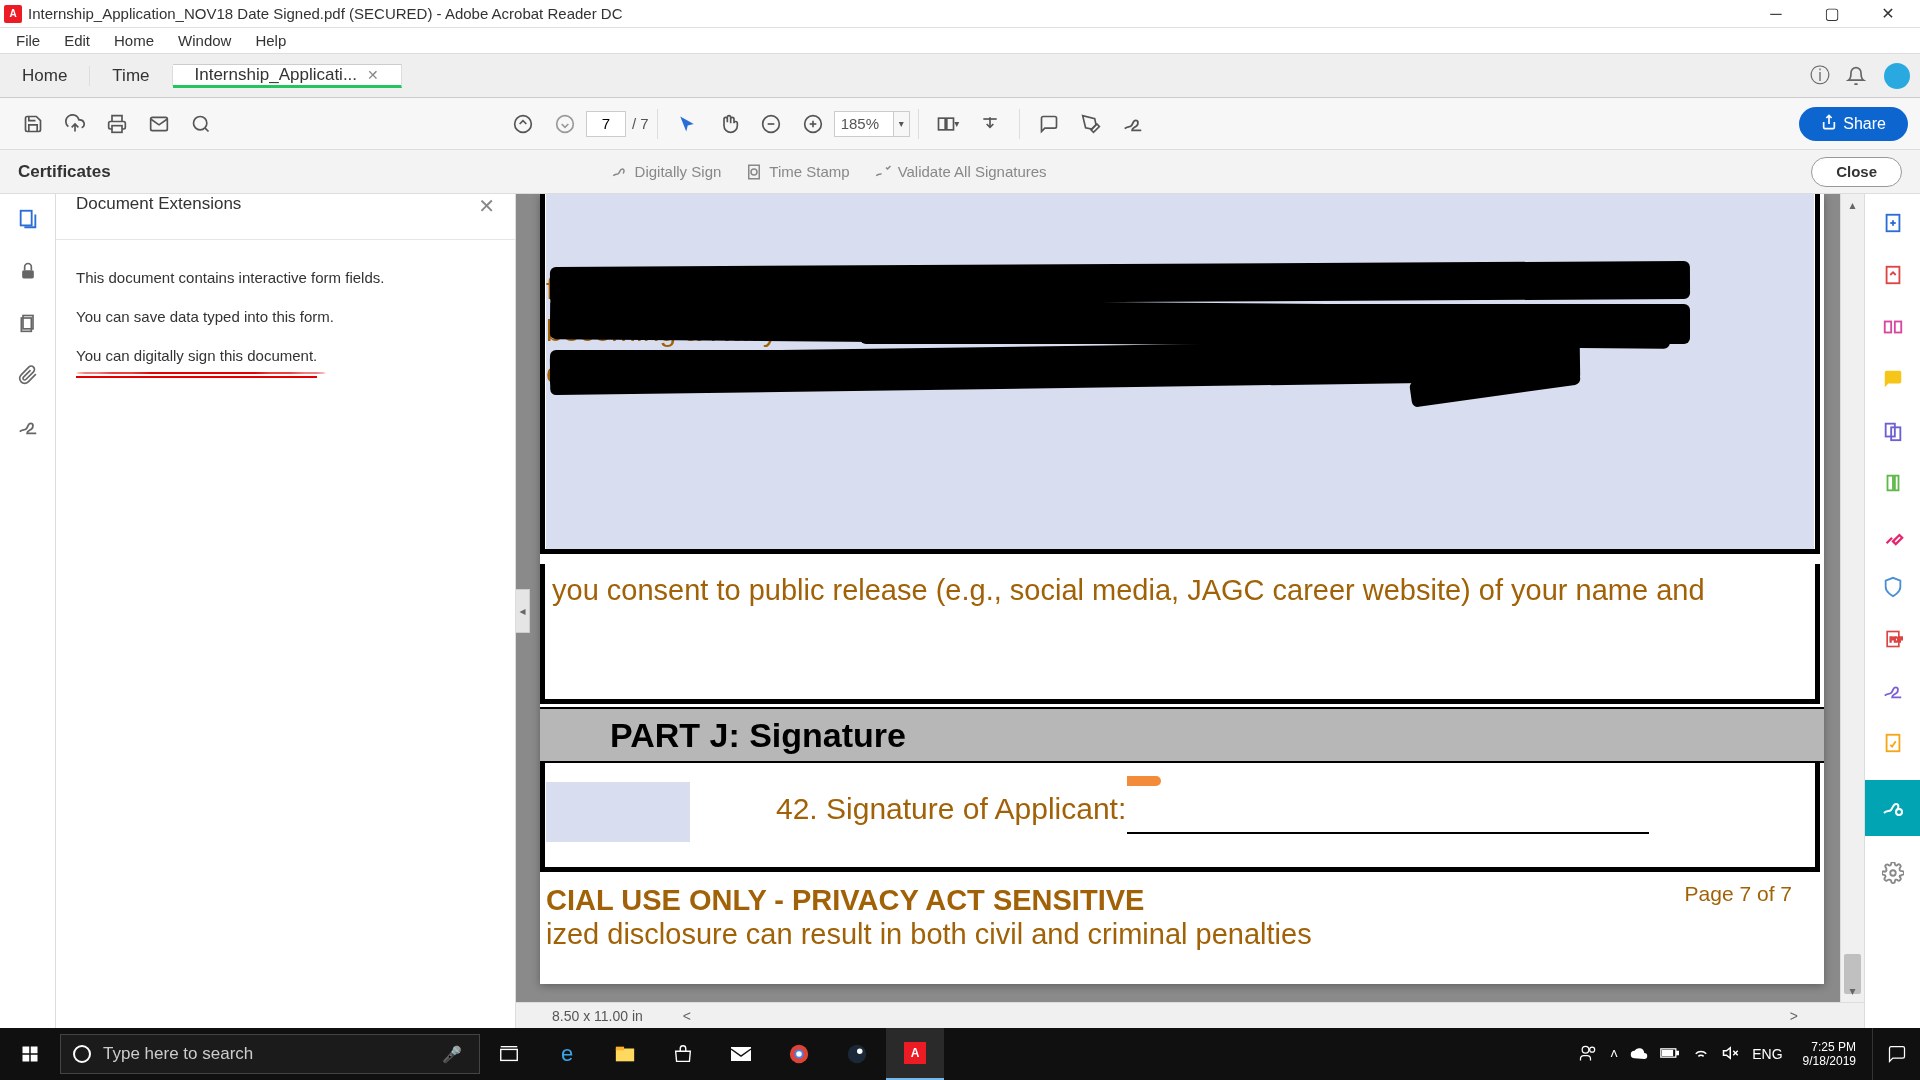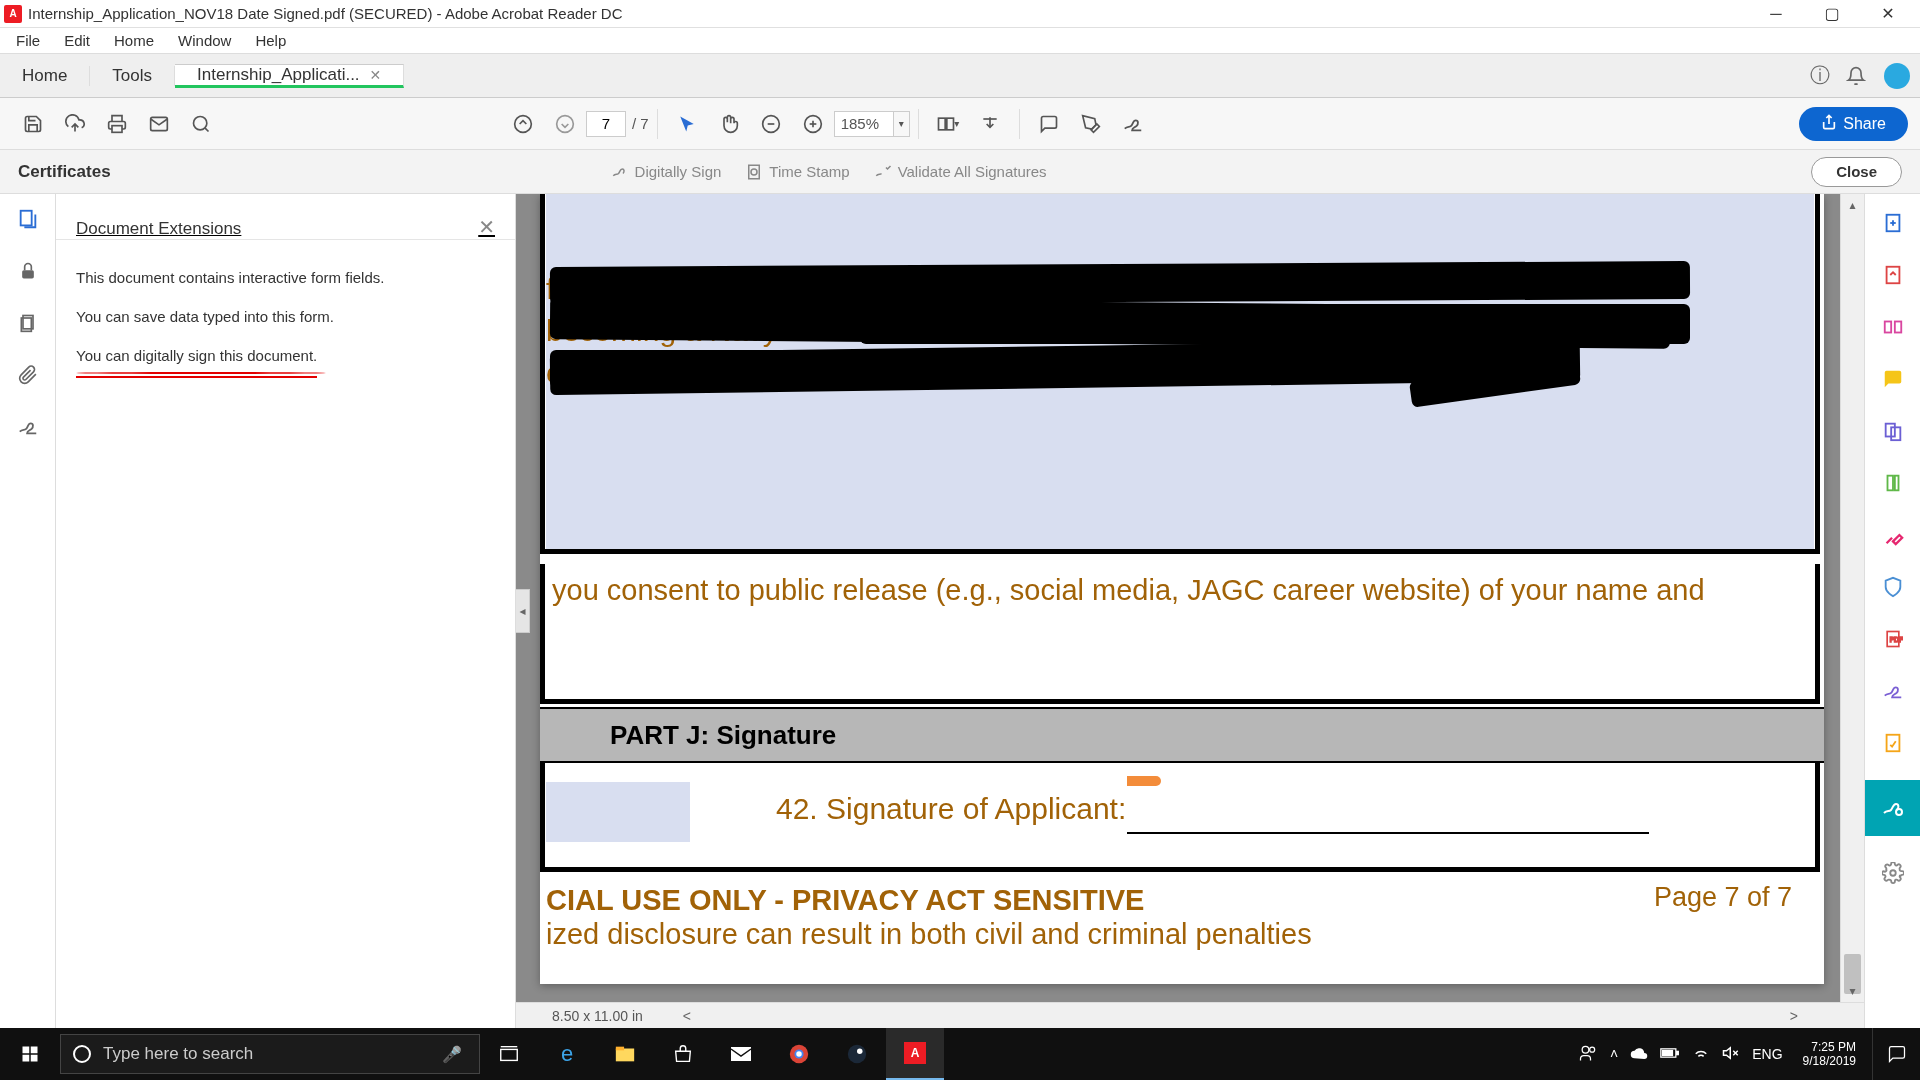--- a/index.html
+++ b/index.html
@@ -42,21 +42,21 @@
 .certbar .cbtns { display: flex; gap: 24px; margin-left: 500px; }
 .certbar .cbtn { display: flex; align-items: center; gap: 6px; color: #888; font-size: 15px; }
 .certbar .close-btn { margin-left: auto; height: 30px; padding: 0 24px; border: 1px solid #999; border-radius: 15px; display: flex; align-items: center; font-size: 15px; font-weight: 600; color: #333; background: #fff; }
 
 
 .main { flex: 1; display: flex; overflow: hidden; }
 .leftrail { width: 56px; background: #fff; border-right: 1px solid #ddd; display: flex; flex-direction: column; align-items: center; padding-top: 12px; gap: 26px; }
 .leftrail .licon { width: 26px; height: 26px; color: #666; display: flex; align-items: center; justify-content: center; font-size: 20px; }
 
 .sidepanel { width: 460px; background: #fff; border-right: 1px solid #ddd; display: flex; flex-direction: column; }
-.sidepanel .sphead { height: 46px; display: flex; align-items: flex-end; padding: 0 20px; border-bottom: 1px solid #e5e5e5; text-decoration: underline; }
+.sidepanel .sphead { height: 46px; display: flex; align-items: flex-start; padding: 0 20px; border-bottom: 1px solid #e5e5e5; }
 .sidepanel .sptitle { font-size: 17px; color: #333; flex: 1; }
 .sidepanel .spclose { font-size: 20px; color: #888; }
 .sidepanel .spbody { padding: 18px 20px; font-size: 15px; color: #333; line-height: 2.6; }
 .sidepanel .underline-red { display: inline-block; border-bottom: 2px solid #e30000; padding-bottom: 1px; }
 .sidepanel .underline-red2 { display: block; width: 250px; height: 2px; background: #e30000; margin-top: -6px; border-radius: 50%; }
 
 .docarea { flex: 1; background: #8a8a8a; position: relative; overflow: hidden; }
 .docarea .collapse-handle { position: absolute; left: 0; top: 50%; width: 14px; height: 44px; background: #e5e5e5; border: 1px solid #ccc; border-left: none; display: flex; align-items: center; justify-content: center; font-size: 12px; color: #666; transform: translateY(-50%); }
 .scrollbar-v { position: absolute; right: 0; top: 0; bottom: 26px; width: 24px; background: #f0f0f0; border-left: 1px solid #ddd; }
 .scrollbar-v .thumb { position: absolute; left: 3px; right: 3px; top: 760px; height: 40px; background: #c0c0c0; border-radius: 2px; }
@@ -65,21 +65,21 @@
 .scrollbar-v .arrow.down { bottom: 0; }
 .footerbar { position: absolute; left: 0; right: 0; bottom: 0; height: 26px; background: #f0f0f0; border-top: 1px solid #ddd; display: flex; align-items: center; padding: 0 36px; font-size: 14px; color: #555; }
 .footerbar .farrow { margin-left: 40px; color: #666; }
 .footerbar .farrow.right { margin-left: auto; margin-right: 30px; }
 
 .page { position: absolute; left: 24px; top: 0; right: 40px; background: #fff; box-shadow: 0 2px 8px rgba(0,0,0,0.3); }
 .formfield { background: #d8def0; position: absolute; }
 .redacted { position: absolute; background: #000; height: 36px; border-radius: 6px; }
 .doctext { position: absolute; font-family: Arial, sans-serif; color: #a16207; }
 .thickborder { position: absolute; border: 5px solid #000; }
-.part-j { position: absolute; left: 0; right: 0; background: #b7b7b7; height: 56px; display: flex; align-items: center; padding-left: 70px; font-size: 26px; font-weight: bold; font-family: Arial, sans-serif; border-top: 2px solid #000; border-bottom: 2px solid #000; }
+.part-j { position: absolute; left: 0; right: 0; background: #b7b7b7; height: 56px; display: flex; align-items: center; padding-left: 70px; font-size: 34px; font-weight: bold; font-family: Arial, sans-serif; border-top: 2px solid #000; border-bottom: 2px solid #000; }
 .sig-line { position: absolute; border-bottom: 2px solid #000; }
 .orange-tag { position: absolute; width: 34px; height: 10px; background: #f38c3a; border-radius: 0 5px 5px 0; }
 
 .rightrail { width: 56px; background: #fff; border-left: 1px solid #ddd; display: flex; flex-direction: column; align-items: center; padding-top: 14px; gap: 22px; }
 .rightrail .ricon2 { width: 30px; height: 30px; display: flex; align-items: center; justify-content: center; font-size: 20px; }
 .rightrail .active { background: #00a4b3; width: 56px; height: 56px; color: #fff; }
 
 
 .taskbar { height: 52px; background: #101010; display: flex; align-items: center; color: #fff; }
 .taskbar .start { width: 60px; height: 100%; display: flex; align-items: center; justify-content: center; font-size: 20px; }
@@ -108,21 +108,21 @@
 <div class="menubar">
   <div class="mitem">File</div>
   <div class="mitem">Edit</div>
   <div class="mitem">Home</div>
   <div class="mitem">Window</div>
   <div class="mitem">Help</div>
 </div>
 
 <div class="tabbar">
   <div class="tab">Home</div>
-  <div class="tab">Tools</div>
+  <div class="tab">Time</div>
   <div class="tab active">
     <span>Internship_Applicati...</span>
     <span class="close">✕</span>
   </div>
   <div class="spacer"></div>
   <div class="ricon">ⓘ</div>
   <div class="ricon">
     <svg width="20" height="20" viewBox="0 0 24 24" fill="none" stroke="#666" stroke-width="2">
         <path d="M18 8A6 6 0 006 8c0 7-3 9-3 9h18s-3-2-3-9M13.7 21a2 2 0 01-3.4 0"></path>
       </svg>
@@ -340,21 +340,21 @@
 
       <div class="part-j" style="top:513px;">PART J: Signature</div>
 
       <div class="thickborder" style="left:0; top:568px; right:4px; height:110px; border-top:none;"></div>
       <div class="formfield" style="left:6px; top:588px; width:144px; height:60px;"></div>
       <div class="doctext" style="left:236px; top:598px; font-size:30px;">42.  Signature of Applicant:</div>
       <div class="orange-tag" style="left:587px; top:582px;"></div>
       <div class="sig-line" style="left:587px; top:638px; width:522px;"></div>
 
       <div class="doctext" style="left:6px; top:690px; font-size:29px; font-weight:bold;">CIAL USE ONLY - PRIVACY ACT SENSITIVE</div>
-      <div class="doctext" style="right:32px; top:688px; font-size:27px;text-align:center;">Page 7 of 7</div>
+      <div class="doctext" style="right:32px; top:688px; font-size:21px;text-align:center;">Page 7 of 7</div>
       <div class="doctext" style="left:6px; top:724px; font-size:29px;">ized disclosure can result in both civil and criminal penalties</div>
     </div>
 
     <div class="scrollbar-v">
       <div class="arrow up">▴</div>
       <div class="thumb"></div>
       <div class="arrow down">▾</div>
     </div>
 
     <div class="footerbar">

